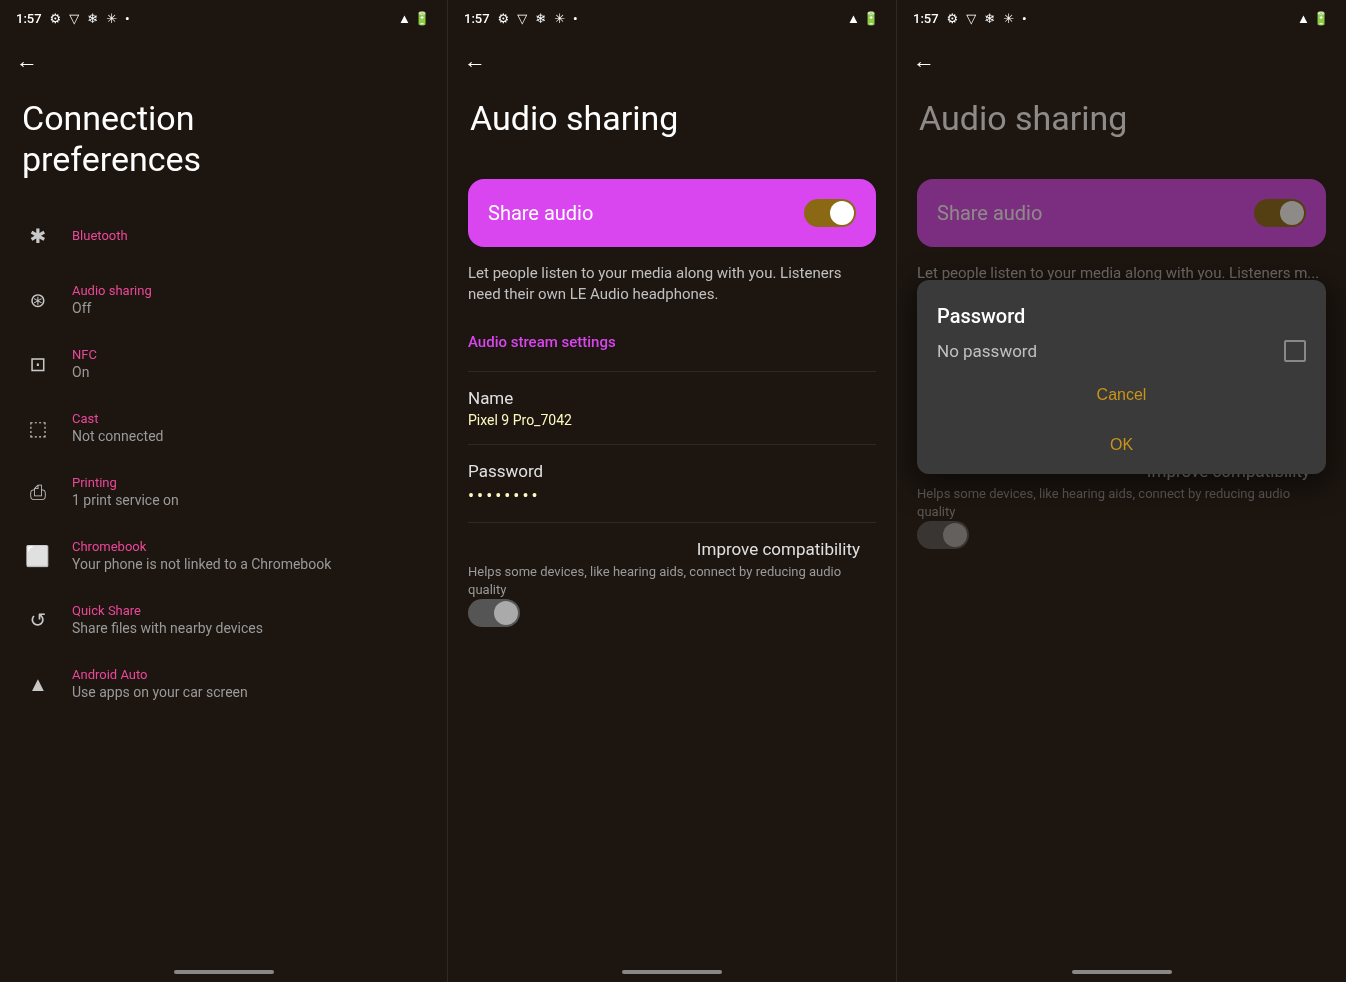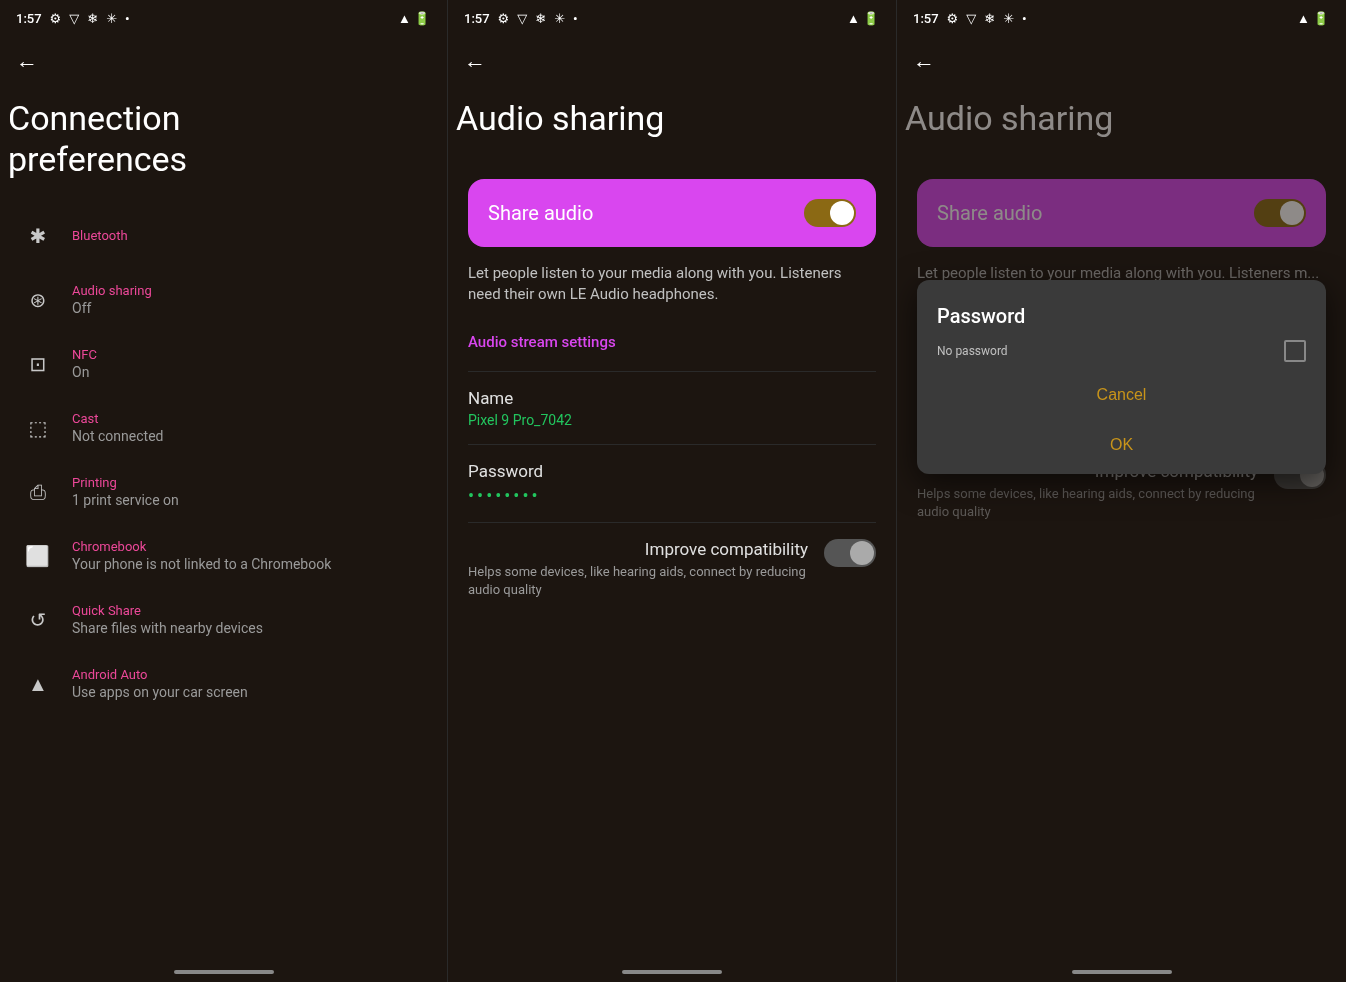--- a/index.html
+++ b/index.html
@@ -51,21 +51,21 @@
     
     .back-btn {
       padding: 12px 16px 8px 16px;
       color: #ffffff;
       font-size: 22px;
       cursor: pointer;
     }
 
     
     .page-title {
-      padding: 16px 20px 24px 8px;
+      padding: 16px 20px 24px 22px;
       color: #ffffff;
       font-size: 34px;
       font-weight: 400;
       line-height: 1.2;
     }
 
     
     .settings-item {
       display: flex;
       align-items: center;
@@ -182,39 +182,40 @@
 
     .setting-row {
       padding: 16px 20px;
     }
     .setting-row-label {
       color: #e0e0e0;
       font-size: 17px;
       margin-bottom: 4px;
     }
     .setting-row-value {
-      color: #22c55e;
+      color: #fef9c3;
       font-size: 14px;
     }
     .setting-row-value.dots {
       font-size: 18px;
       letter-spacing: 3px;
     }
 
     .divider {
       height: 1px;
       background: #2a2a2a;
       margin: 0 20px;
     }
 
     .improve-row {
       display: flex;
       align-items: flex-start;
       padding: 16px 20px;
       justify-content: space-between;
+      flex-direction: column;
     }
     .improve-content {
       flex: 1;
       margin-right: 16px;
     }
     .improve-title {
       color: #e0e0e0;
       font-size: 17px;
       margin-bottom: 4px;
       text-align: right;
@@ -274,21 +275,21 @@
       outline: none;
     }
     .dialog-no-password {
       display: flex;
       align-items: center;
       justify-content: space-between;
       margin-bottom: 20px;
     }
     .dialog-no-password-label {
       color: #c0c0c0;
-      font-size: 12px;
+      font-size: 17px;
     }
     .checkbox {
       width: 22px;
       height: 22px;
       border: 2px solid #888;
       border-radius: 2px;
     }
     .dialog-actions {
       display: flex;
       justify-content: flex-end;

